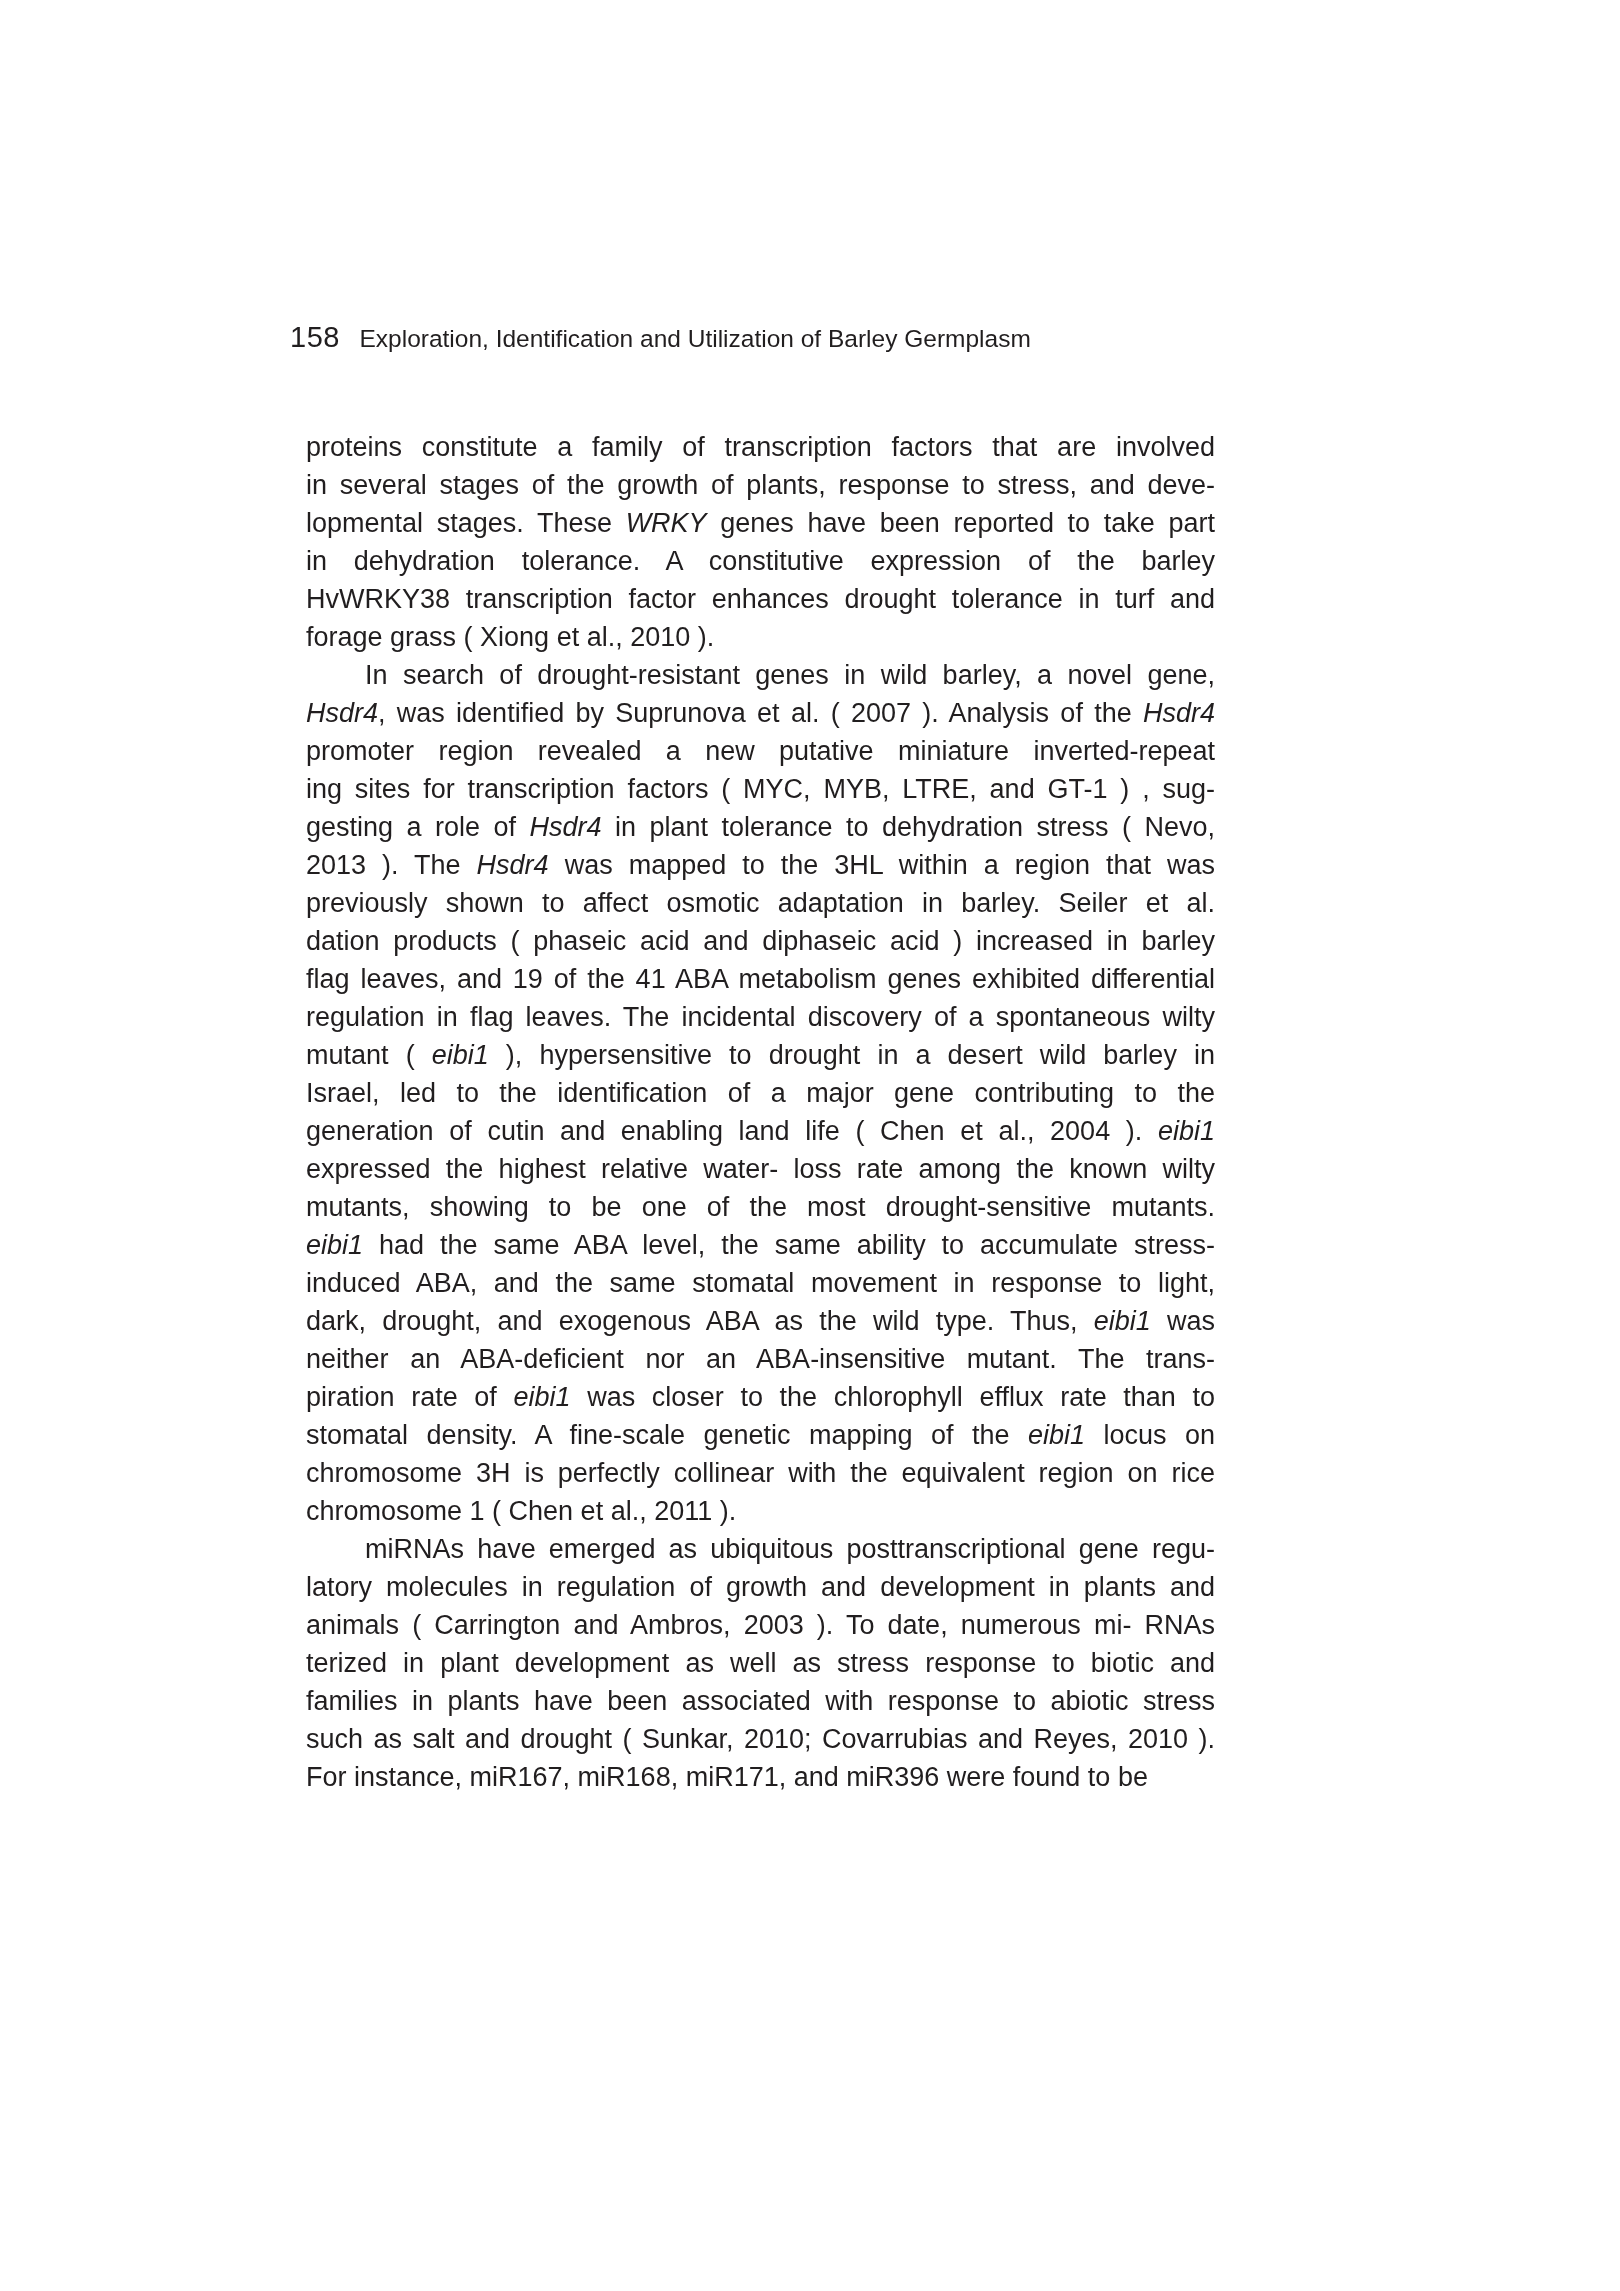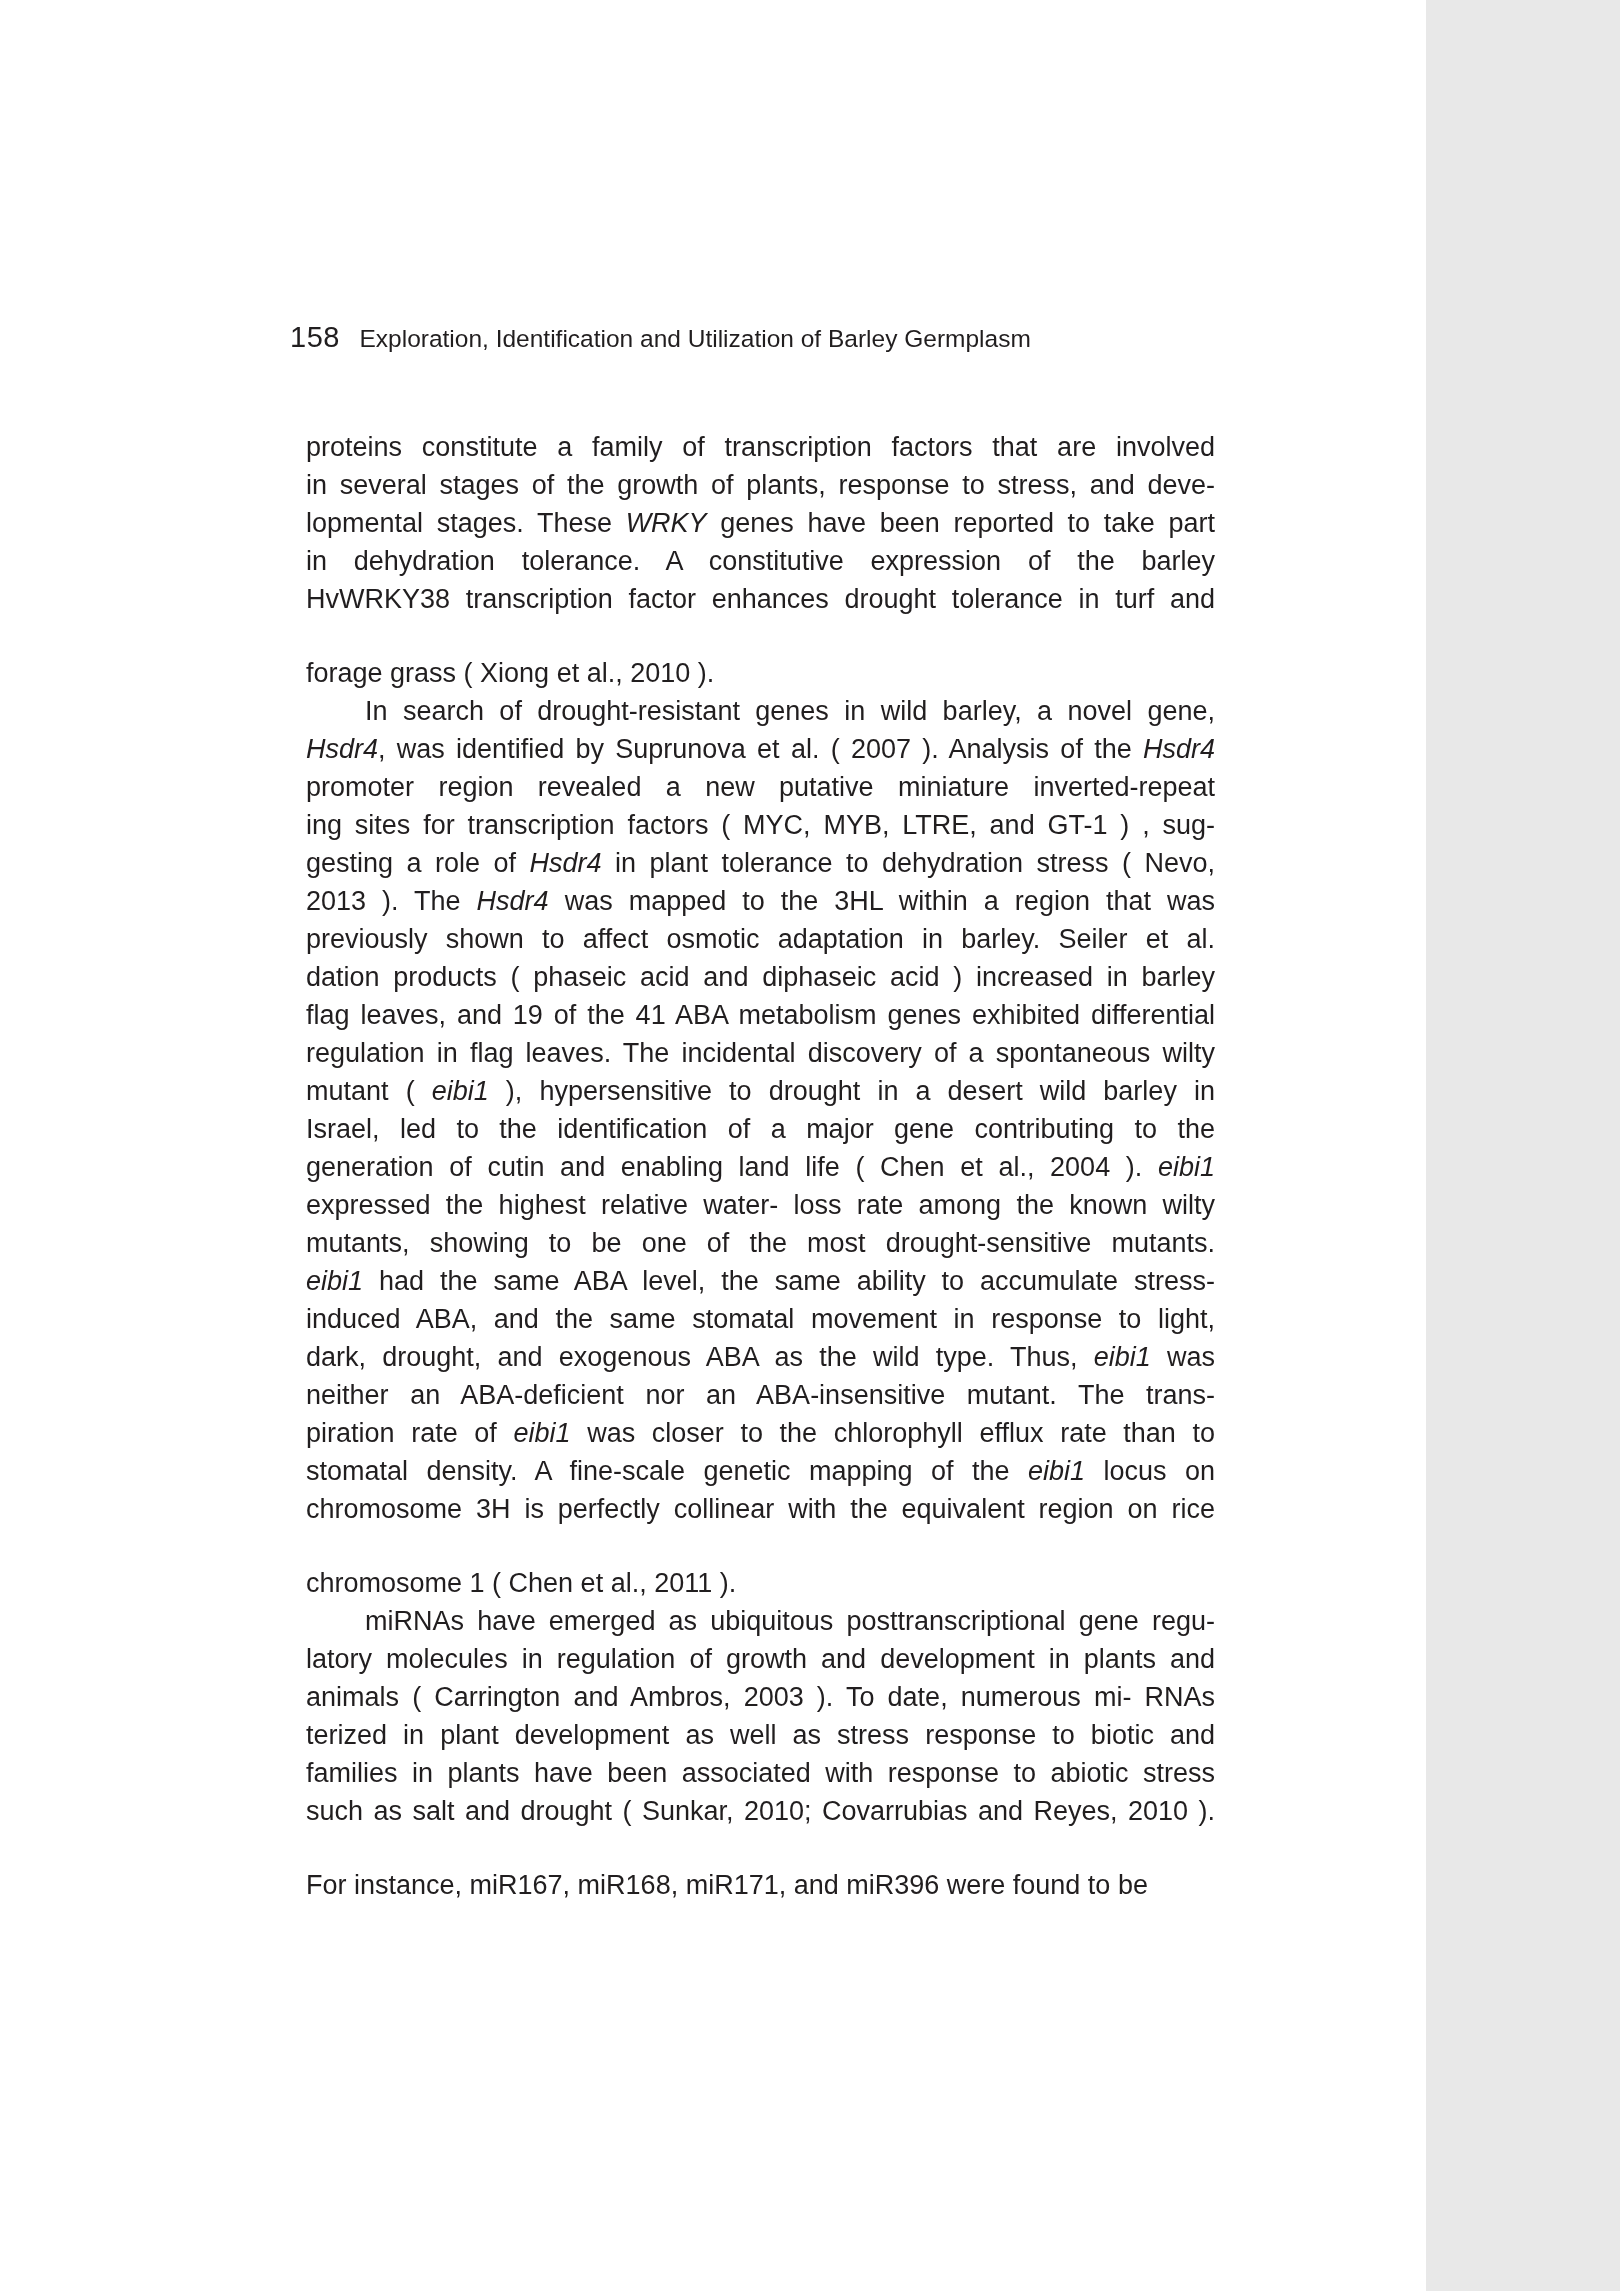--- a/index.html
+++ b/index.html
@@ -2,21 +2,21 @@
 <html><head>
 <meta charset="utf-8">
 <style>
   html, body {
     margin: 0;
     padding: 0;
     background: #e8e8e8;
   }
   .page {
     position: relative;
-    width: 1426px;
+    width: 1620px;
     height: 2292px;
     background: #ffffff;
     font-family: "Liberation Sans", "DejaVu Sans", sans-serif;
     color: #211e1f;
     overflow: hidden;
   }
   .header {
     position: absolute;
     left: 290px;
     top: 321px;
@@ -40,21 +40,20 @@
     width: 909px;
     font-size: 27px;
     line-height: 38px;
   }
   .line {
     text-align: justify;
     text-align-last: justify;
   }
   .line.noj {
     text-align-last: left;
-    margin-top: 36px;
   }
   .line.ind {
     text-indent: 59px;
   }
   .it {
     font-style: italic;
   }
 </style>
 </head>
 <body>

